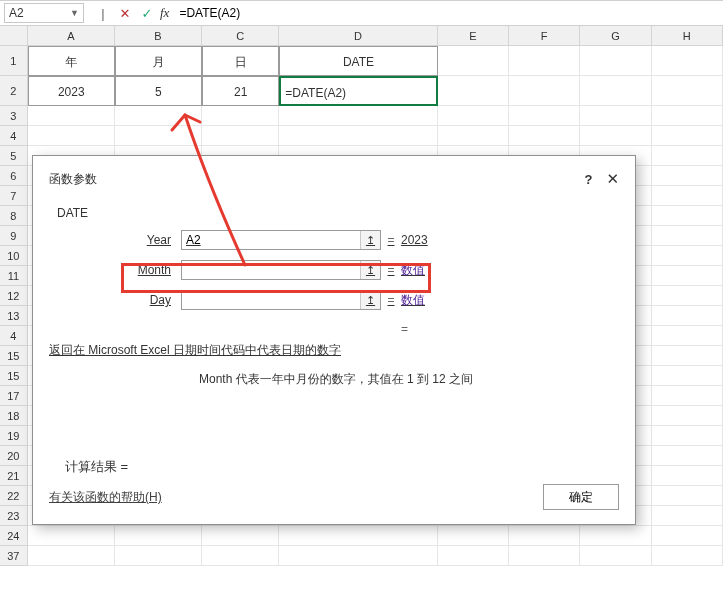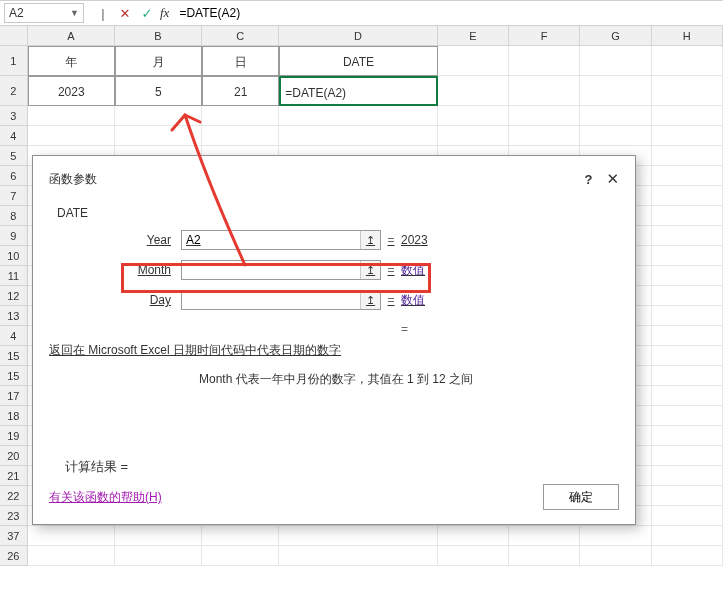--- a/index.html
+++ b/index.html
@@ -206,21 +206,21 @@
     margin: 10px 0 6px 352px;
     color: #666;
   }
   .desc1 { margin: 6px 0; font-size: 12px; text-decoration: underline; }
   .desc2 { margin: 12px 0 0 150px; font-size: 12px; }
   .calc-result { position: absolute; left: 32px; bottom: 48px; font-size: 13px; }
   .help-link {
     position: absolute;
     left: 16px;
     bottom: 18px;
-    color: #a21caf;
+    color: #404040;
     text-decoration: underline;
     cursor: pointer;
     font-size: 12px;
   }
   .dlg-buttons {
     position: absolute;
     right: 16px;
     bottom: 14px;
     display: flex;
     gap: 26px;
@@ -517,32 +517,32 @@
           <div class="cell col-A"></div>
           <div class="cell col-B"></div>
           <div class="cell col-C"></div>
           <div class="cell col-D"></div>
           <div class="cell col-E"></div>
           <div class="cell col-F"></div>
           <div class="cell col-G"></div>
           <div class="cell col-H"></div>
         </div>
         <div class="row">
+          <div class="row-h">24</div>
+          <div class="cell col-A"></div>
+          <div class="cell col-B"></div>
+          <div class="cell col-C"></div>
+          <div class="cell col-D"></div>
+          <div class="cell col-E"></div>
+          <div class="cell col-F"></div>
+          <div class="cell col-G"></div>
+          <div class="cell col-H"></div>
+        </div>
+        <div class="row">
           <div class="row-h">37</div>
-          <div class="cell col-A"></div>
-          <div class="cell col-B"></div>
-          <div class="cell col-C"></div>
-          <div class="cell col-D"></div>
-          <div class="cell col-E"></div>
-          <div class="cell col-F"></div>
-          <div class="cell col-G"></div>
-          <div class="cell col-H"></div>
-        </div>
-        <div class="row">
-          <div class="row-h">26</div>
           <div class="cell col-A"></div>
           <div class="cell col-B"></div>
           <div class="cell col-C"></div>
           <div class="cell col-D"></div>
           <div class="cell col-E"></div>
           <div class="cell col-F"></div>
           <div class="cell col-G"></div>
           <div class="cell col-H"></div>
         </div>
       </div>

